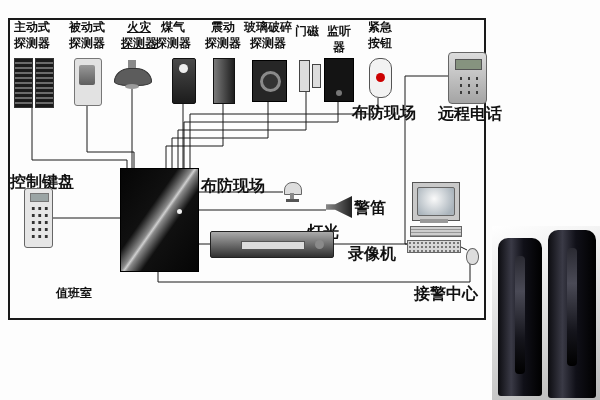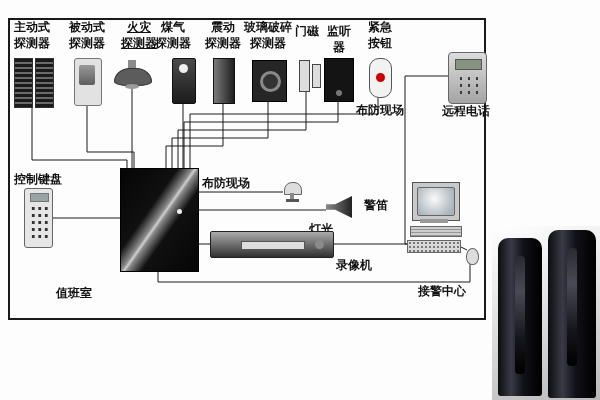--- a/index.html
+++ b/index.html
@@ -5,21 +5,21 @@
   html,body{margin:0;padding:0;}
   body{
     width:600px;height:400px;position:relative;overflow:hidden;
     background:#fdfdfd;
     font-family:"DejaVu Sans",sans-serif;
   }
   .lbl{
     position:absolute;font-weight:bold;font-size:12px;line-height:1.3;
     color:#111;white-space:pre-line;text-align:center;
   }
-  .lbl2{font-size:12px;white-space:nowrap;}
+  .lbl2{font-size:16px;white-space:nowrap;}
   .room{
     position:absolute;left:8px;top:18px;width:474px;height:298px;
     border:2px solid #1a1a1a;background:transparent;
   }
   svg.wires{position:absolute;left:0;top:0;}
   
   .slatbar{position:absolute;width:17px;height:48px;border:1px solid #333;
     background:repeating-linear-gradient(180deg,#1a1a1a 0 3px,#6a6a6a 3px 5px);}
   .pir{position:absolute;left:74px;top:58px;width:26px;height:46px;background:#e2e2e2;
     border:1px solid #777;border-radius:3px;}
@@ -182,27 +182,27 @@
   <div class="host-led"></div>
 </div>
 <div class="lbl lbl2" style="left:201px;top:176px;width:50px;">布防现场</div>
 
 <div class="lamp-dome"></div>
 <div class="lamp-neck"></div>
 <div class="lamp-base"></div>
 <div class="lbl lbl2" style="left:307px;top:186px;width:28px;margin-top:36px;">灯光</div>
 
 <div class="siren"></div>
-<div class="lbl lbl2" style="left:354px;top:198px;width:28px;margin-left:8px;">警笛</div>
+<div class="lbl lbl2" style="left:354px;top:198px;width:28px;">警笛</div>
 
 <div class="vcr">
   <div class="vcr-slot"></div>
   <div class="vcr-knob"></div>
 </div>
-<div class="lbl lbl2" style="left:334px;top:258px;width:40px;">录像机</div>
+<div class="lbl lbl2" style="left:334px;top:244px;width:40px;padding-left:14px;">录像机</div>
 
 <div class="monitor">
   <div class="monitor-screen"></div>
 </div>
 <div class="pc-base"></div>
 <div class="pc-unit"></div>
 <div class="pc-kbd"></div>
 <div class="mouse"></div>
 <div class="lbl lbl2" style="left:414px;top:284px;width:56px;">接警中心</div>
 

